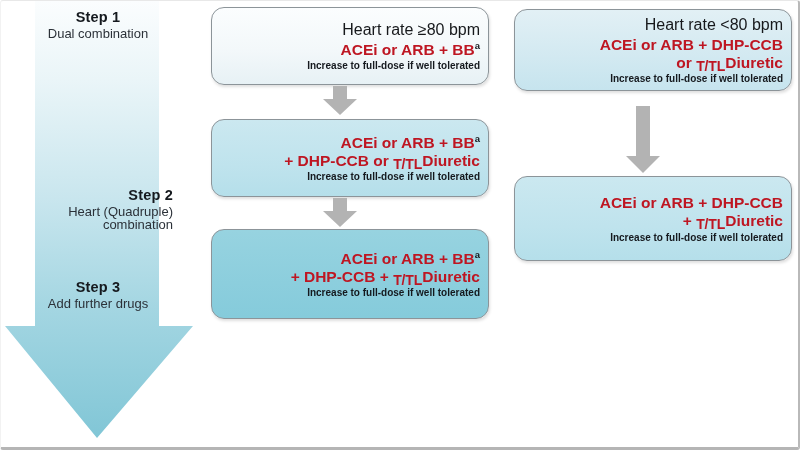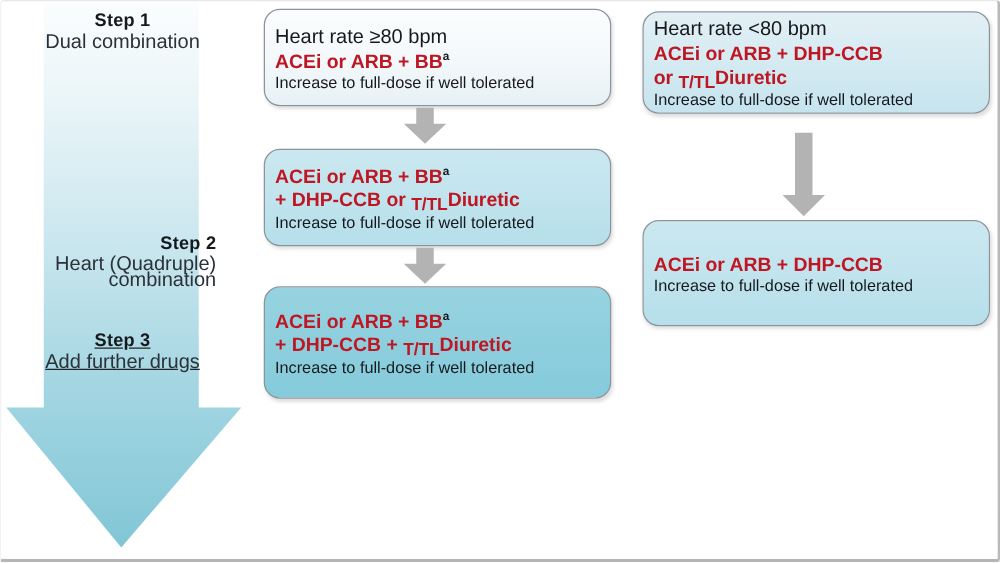--- a/index.html
+++ b/index.html
@@ -49,41 +49,41 @@
     color: #20262c;
   }
   .step-title {
     font-size: 14.5px;
     font-weight: bold;
     letter-spacing: 0.2px;
     line-height: 17px;
     color: #15191e;
   }
   .step-sub {
-    font-size: 16px;
+    font-size: 13px;
     font-weight: normal;
     line-height: 13px;
     color: #2b3138;
     margin-top: 1px;
   }
   #step1-label { top: 8px; }
   #step2-label { top: 186px; text-align: right; }
-  #step3-label { top: 264px; text-decoration: underline; }
+  #step3-label { top: 278px; }
 
   
   .flow-box {
     position: absolute;
     box-sizing: border-box;
     border-radius: 13px;
     border: 1.3px solid #8c9499;
     text-align: center;
     display: flex;
     flex-direction: column;
     justify-content: center;
-    align-items: flex-start;
+    align-items: flex-end;
     padding: 4px 8px;
     box-shadow: 1px 2px 3px rgba(0,0,0,0.13);
   }
   .box-white {
     background: linear-gradient(180deg,#fbfdfe 0%, #f3f8fa 55%, #e7f1f5 100%);
   }
   .box-pale {
     background: linear-gradient(180deg,#e2f0f5 0%, #d2e9f1 60%, #c6e4ee 100%);
   }
   .box-light {
@@ -101,23 +101,23 @@
   }
   .line-drug {
     font-size: 15.5px;
     color: #be1622;
     font-weight: bold;
     line-height: 19px;
     white-space: nowrap;
   }
   .line-drug.tight { line-height: 18.5px; }
   .line-note {
-    font-size: 13px;
+    font-size: 10px;
     color: #15191e;
-    font-weight: normal;
+    font-weight: bold;
     line-height: 13px;
     margin-top: 0;
   }
   sup.note-a {
     font-size: 9.5px;
     color: #15191e;
     font-weight: bold;
     vertical-align: super;
     line-height: 0;
   }
@@ -205,20 +205,21 @@
   </div>
 
   <div class="flow-box box-teal" id="box-quad-l">
     <div class="line-drug"><span>ACEi or ARB + BB</span><sup class="note-a">a</sup></div>
     <div class="line-drug tight"><span>+ DHP-CCB + </span><span class="sub-ttl">T/TL</span><span>Diuretic</span></div>
     <div class="line-note">Increase to full-dose if well tolerated</div>
   </div>
 
   <div class="flow-box box-light" id="box-triple-r">
     <div class="line-drug">ACEi or ARB + DHP-CCB</div>
+    <div class="line-drug tight"><span>+ </span><span class="sub-ttl">T/TL</span><span>Diuretic</span></div>
     <div class="line-note">Increase to full-dose if well tolerated</div>
   </div>
 
   <div class="connector" id="conn-1">
     <svg width="36" height="30" viewBox="0 0 36 30" xmlns="http://www.w3.org/2000/svg">
       <polygon points="11,0 25,0 25,13 35,13 18,29 1,13 11,13" fill="#b3b3b3"></polygon>
     </svg>
   </div>
 
   <div class="connector" id="conn-2">

